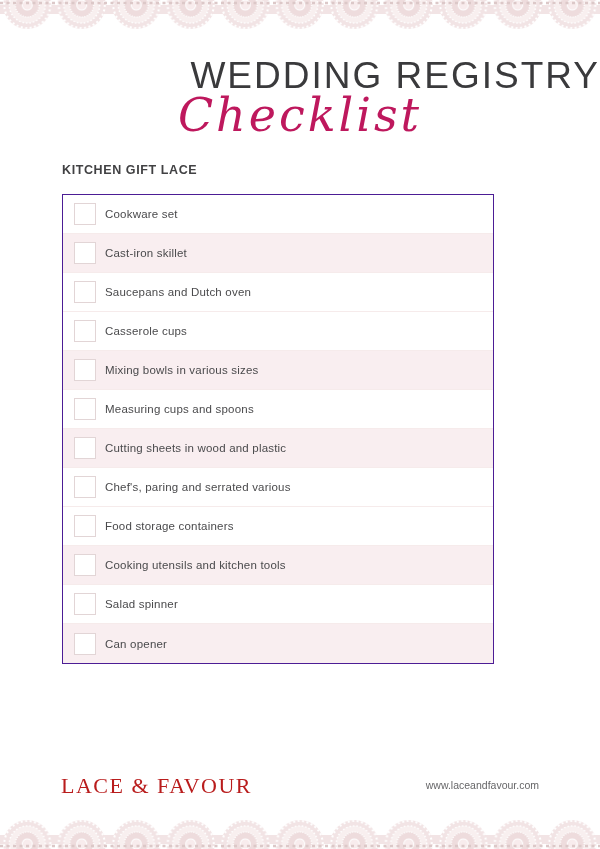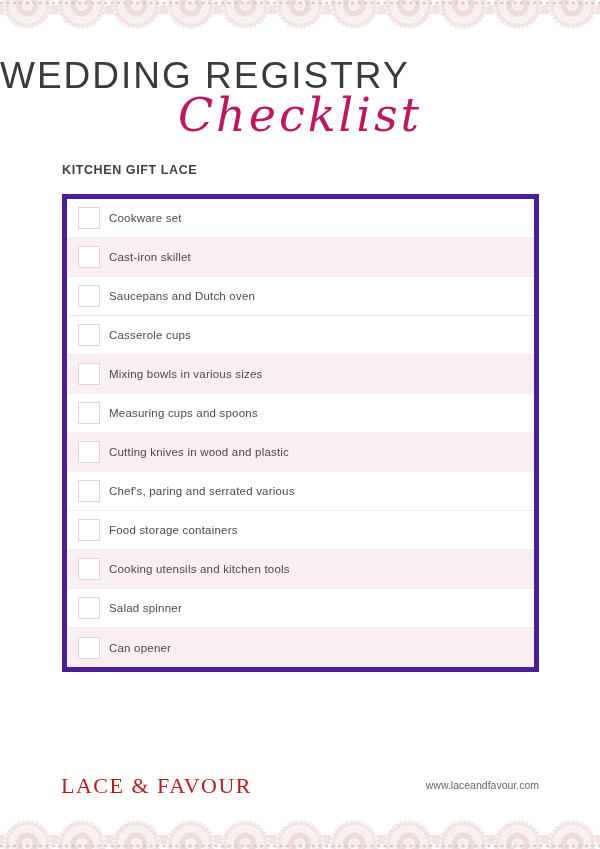--- a/index.html
+++ b/index.html
@@ -14,21 +14,21 @@
   
   .lace-top, .lace-bottom {
     position: absolute; left: 0; width: 600px; height: 36px;
   }
   .lace-top { top: 0; }
   .lace-bottom { bottom: 0; transform: scaleY(-1); }
 
   
   .title {
     position: absolute; top: 55px; left: 0; width: 600px;
-    text-align: left;
+    text-align: right;
     font-size: 37px; font-weight: 400; letter-spacing: 2px;
     color: #3a3a3c;
   }
   .subtitle {
     position: absolute; top: 88px; left: 0; width: 600px;
     text-align: center;
     font-family: "DejaVu Serif", serif;
     font-style: italic; font-weight: 400;
     font-size: 46px; letter-spacing: 3px;
     color: #be185d;
@@ -36,22 +36,22 @@
 
   
   .section-heading {
     position: absolute; top: 163px; left: 62px;
     font-size: 12.5px; font-weight: 700; letter-spacing: 0.6px;
     color: #414143;
   }
 
   
   .checklist {
-    position: absolute; top: 194px; left: 62px; width: 477px;
-    border: 5px solid #4c1d95;
+    position: absolute; top: 194px; left: 62px; width: 432px;
+    border: 1px solid #4c1d95;
   }
   .row {
     display: flex; align-items: center;
     height: 39px;
     background: #ffffff;
     border-bottom: 1px solid #f6ebeb;
     padding-left: 11px;
   }
   .row:last-child { border-bottom: none; }
   .row.alt { background: #f9eef0; }
@@ -134,21 +134,21 @@
     <span class="row-label">Mixing bowls in various sizes</span>
   </div>
 
   <div class="row">
     <span class="checkbox"></span>
     <span class="row-label">Measuring cups and spoons</span>
   </div>
 
   <div class="row alt">
     <span class="checkbox"></span>
-    <span class="row-label">Cutting knives in wood and plastic</span>
+    <span class="row-label">Cutting sheets in wood and plastic</span>
   </div>
 
   <div class="row">
     <span class="checkbox"></span>
     <span class="row-label">Chef's, paring and serrated various</span>
   </div>
 
 
   <div class="row">
     <span class="checkbox"></span>

